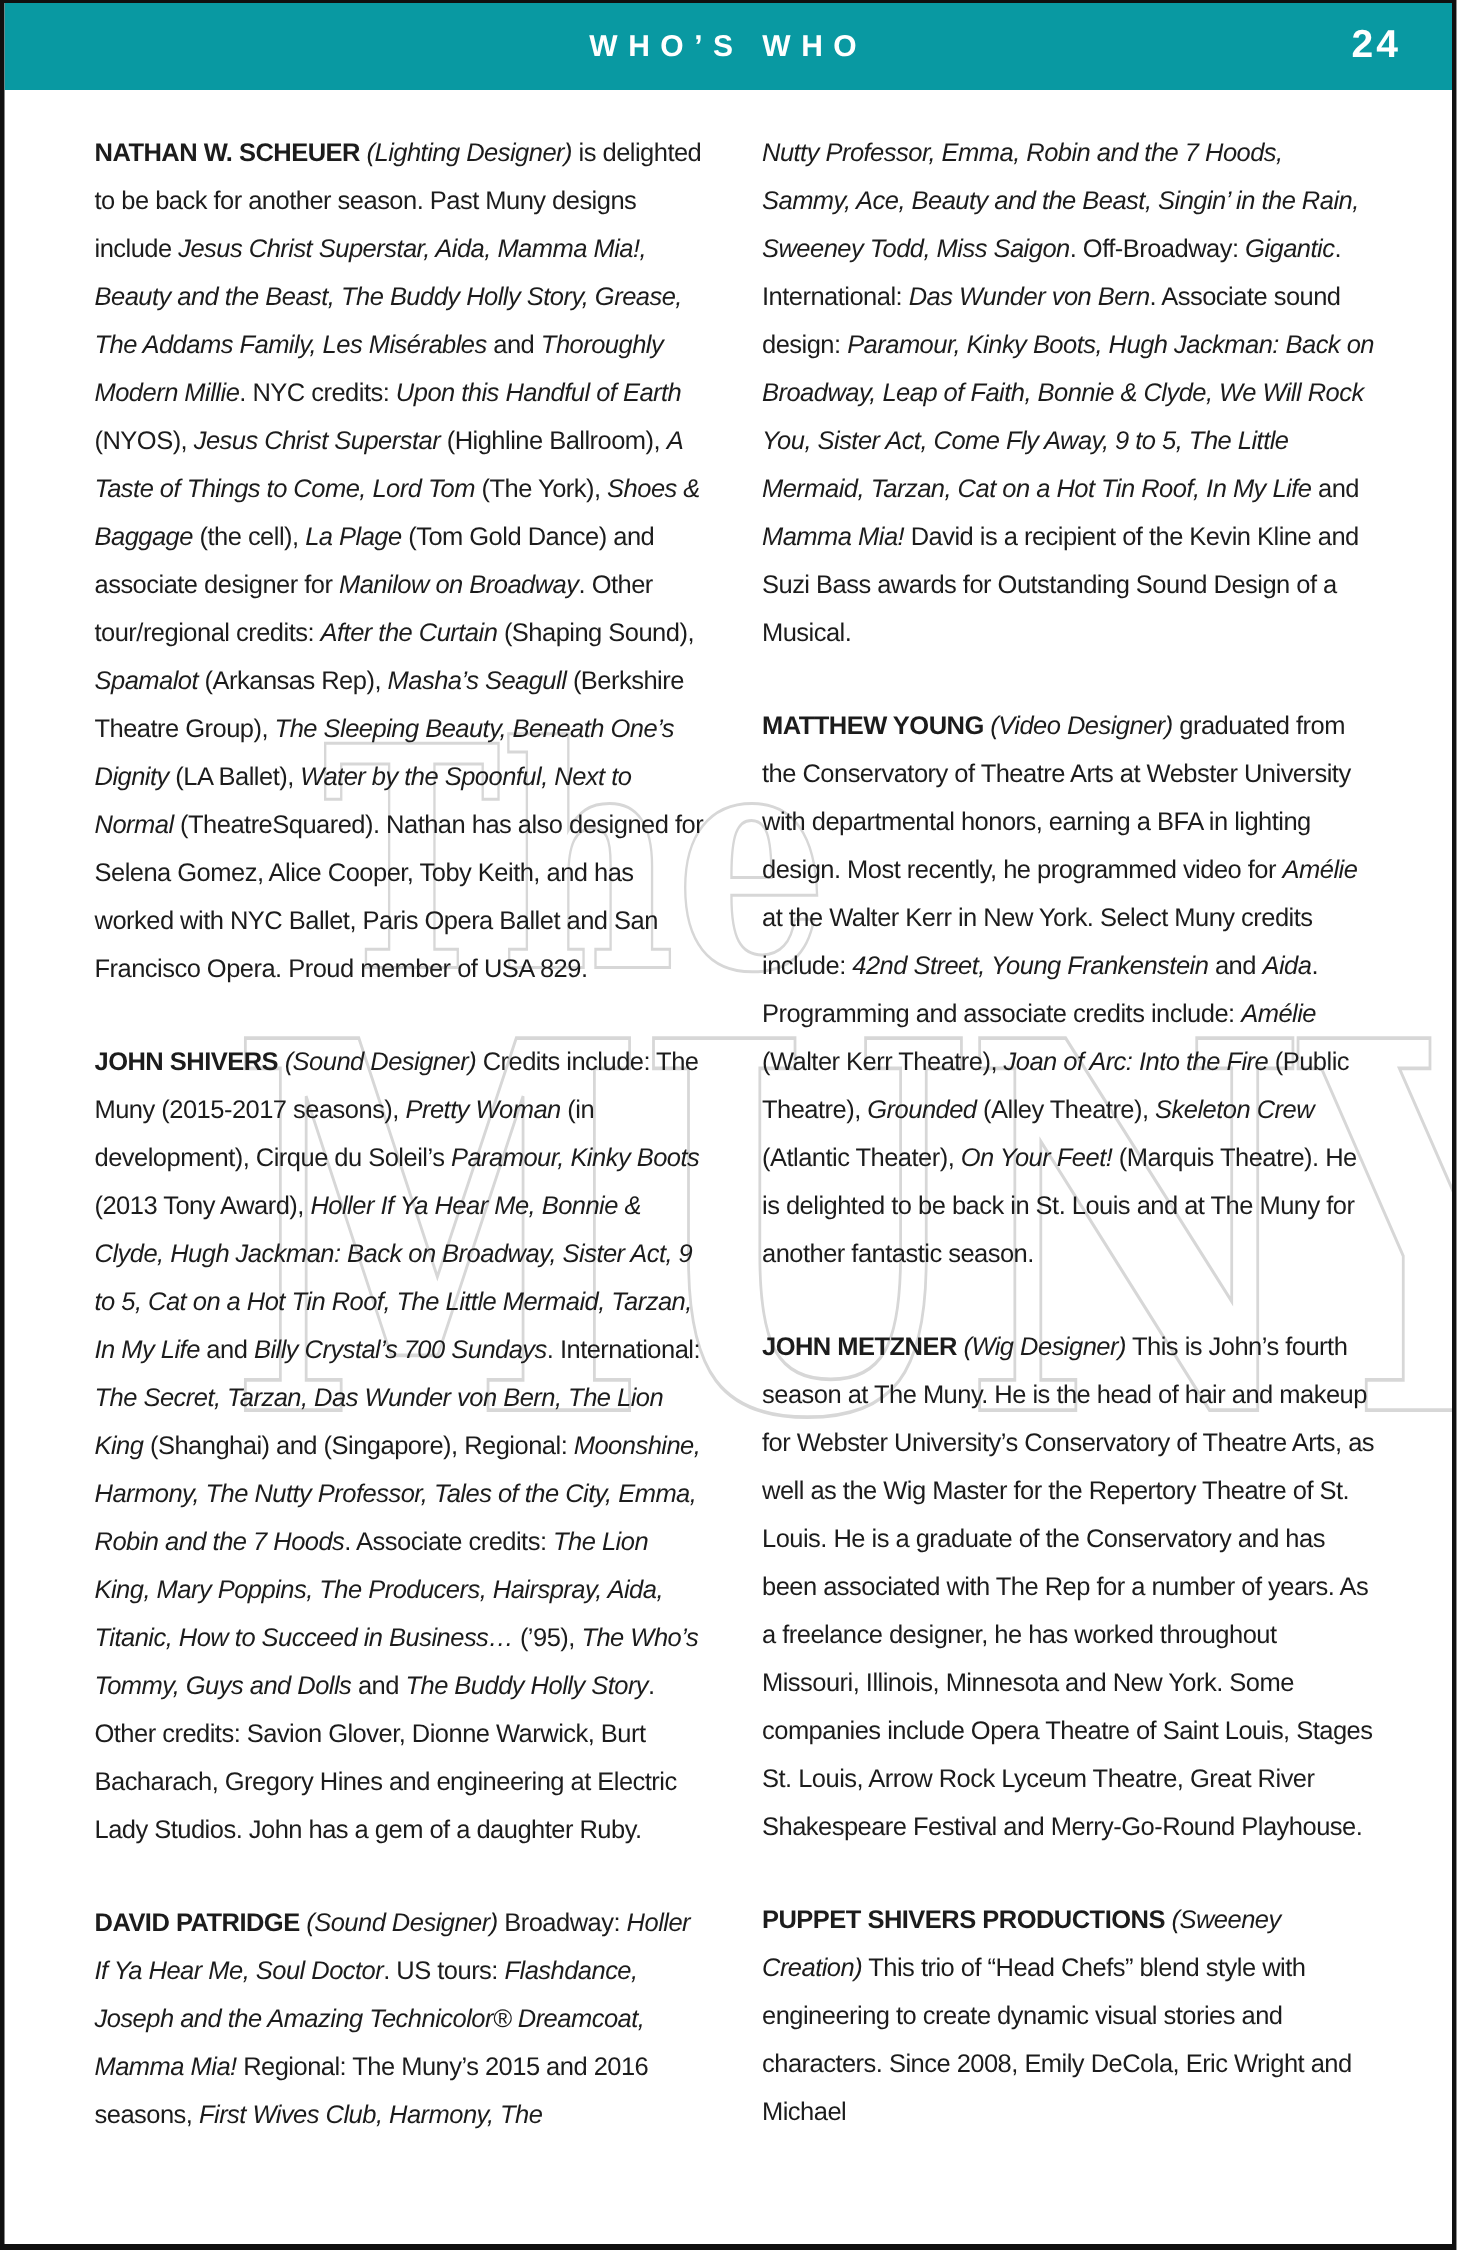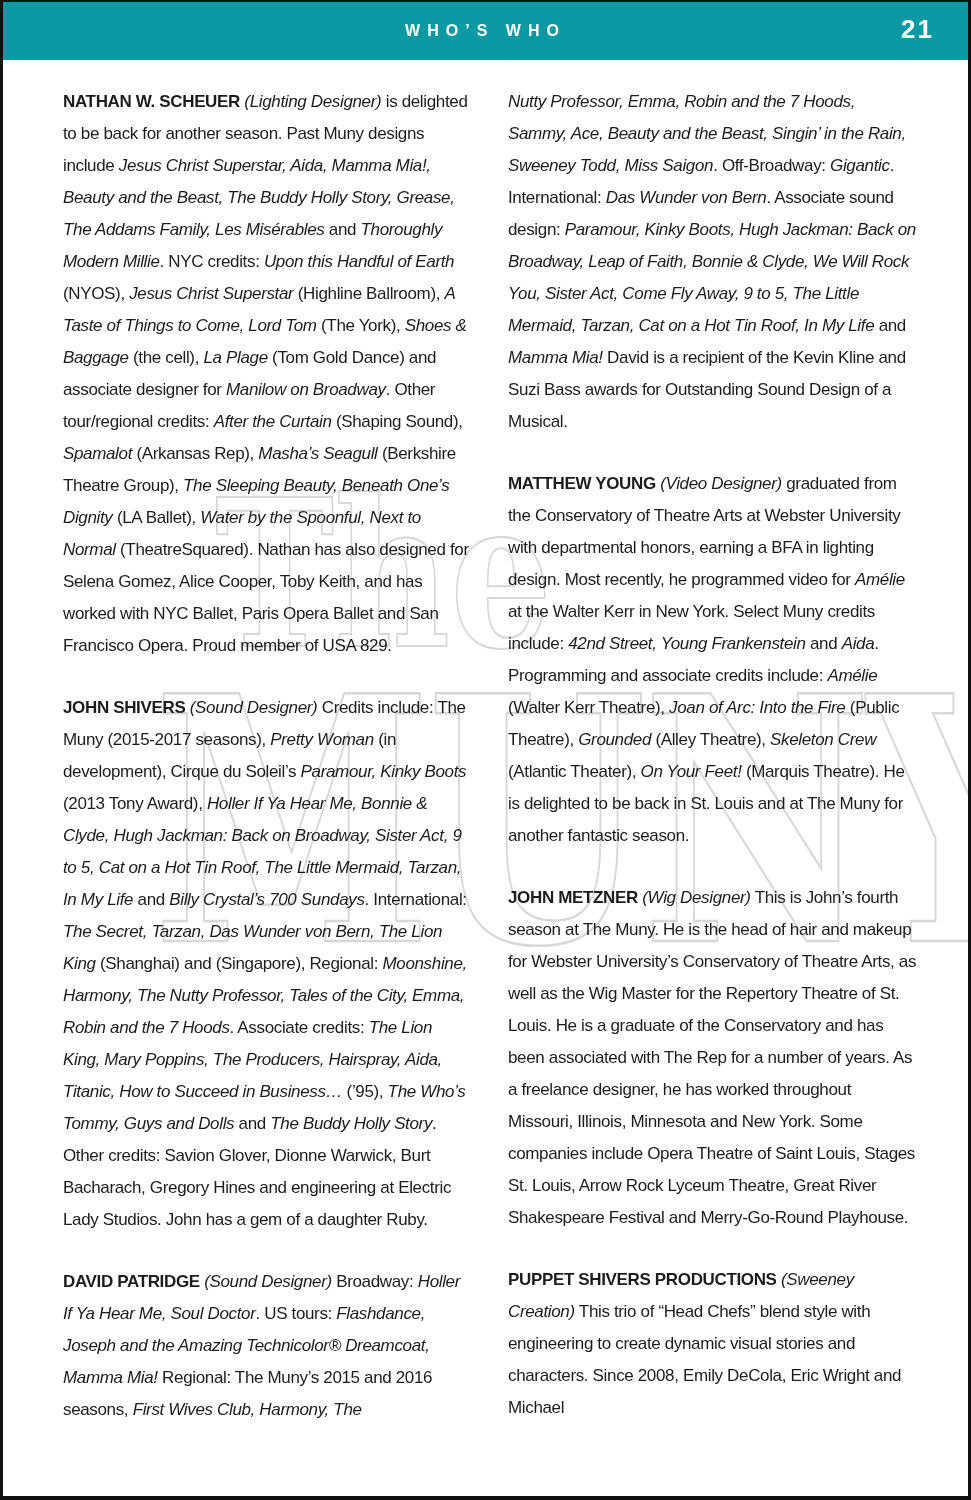--- a/index.html
+++ b/index.html
@@ -18,21 +18,21 @@
   }
   .header-bar{
     position:relative;
     height:58px;
     background:#0999a2;
     display:flex;align-items:center;justify-content:center;
   }
   .page-title{
     color:#ffffff;
     font-weight:bold;
-    font-size:16px;
+    font-size:20px;
     letter-spacing:7px;
   }
   .page-number{
     position:absolute;
     right:34px;top:50%;
     transform:translateY(-54%);
     color:#ffffff;
     font-weight:bold;
     font-size:26px;
     letter-spacing:2px;
@@ -86,21 +86,21 @@
   .seg-b{font-weight:bold;}
   .seg-i{font-style:italic;}
 </style>
 </head>
 <body>
 
 <div class="page">
 
   <div class="header-bar">
     <span class="page-title">WHO’S WHO</span>
-    <span class="page-number">21</span>
+    <span class="page-number">24</span>
   </div>
 
   <div class="watermark">
     <div class="wm-the">The</div>
     <div class="wm-muny">MUNY</div>
   </div>
 
   <div class="columns">
     <div class="col">
         <p class="bio"><span class="seg-b">NATHAN W. SCHEUER </span><span class="seg-i">(Lighting Designer)</span><span class="seg-n"> is delighted to be back for another season. Past Muny designs include </span><span class="seg-i">Jesus Christ Superstar, Aida, Mamma Mia!, Beauty and the Beast, The Buddy Holly Story, Grease, The Addams Family, Les Misérables</span><span class="seg-n"> and </span><span class="seg-i">Thoroughly Modern Millie</span><span class="seg-n">. NYC credits: </span><span class="seg-i">Upon this Handful of Earth</span><span class="seg-n"> (NYOS), </span><span class="seg-i">Jesus Christ Superstar</span><span class="seg-n"> (Highline Ballroom), </span><span class="seg-i">A Taste of Things to Come, Lord Tom</span><span class="seg-n"> (The York), </span><span class="seg-i">Shoes &amp; Baggage</span><span class="seg-n"> (the cell), </span><span class="seg-i">La Plage</span><span class="seg-n"> (Tom Gold Dance) and associate designer for </span><span class="seg-i">Manilow on Broadway</span><span class="seg-n">. Other tour/regional credits: </span><span class="seg-i">After the Curtain</span><span class="seg-n"> (Shaping Sound), </span><span class="seg-i">Spamalot</span><span class="seg-n"> (Arkansas Rep), </span><span class="seg-i">Masha’s Seagull</span><span class="seg-n"> (Berkshire Theatre Group), </span><span class="seg-i">The Sleeping Beauty, Beneath One’s Dignity</span><span class="seg-n"> (LA Ballet), </span><span class="seg-i">Water by the Spoonful, Next to Normal</span><span class="seg-n"> (TheatreSquared). Nathan has also designed for Selena Gomez, Alice Cooper, Toby Keith, and has worked with NYC Ballet, Paris Opera Ballet and San Francisco Opera. Proud member of USA 829.</span></p>

